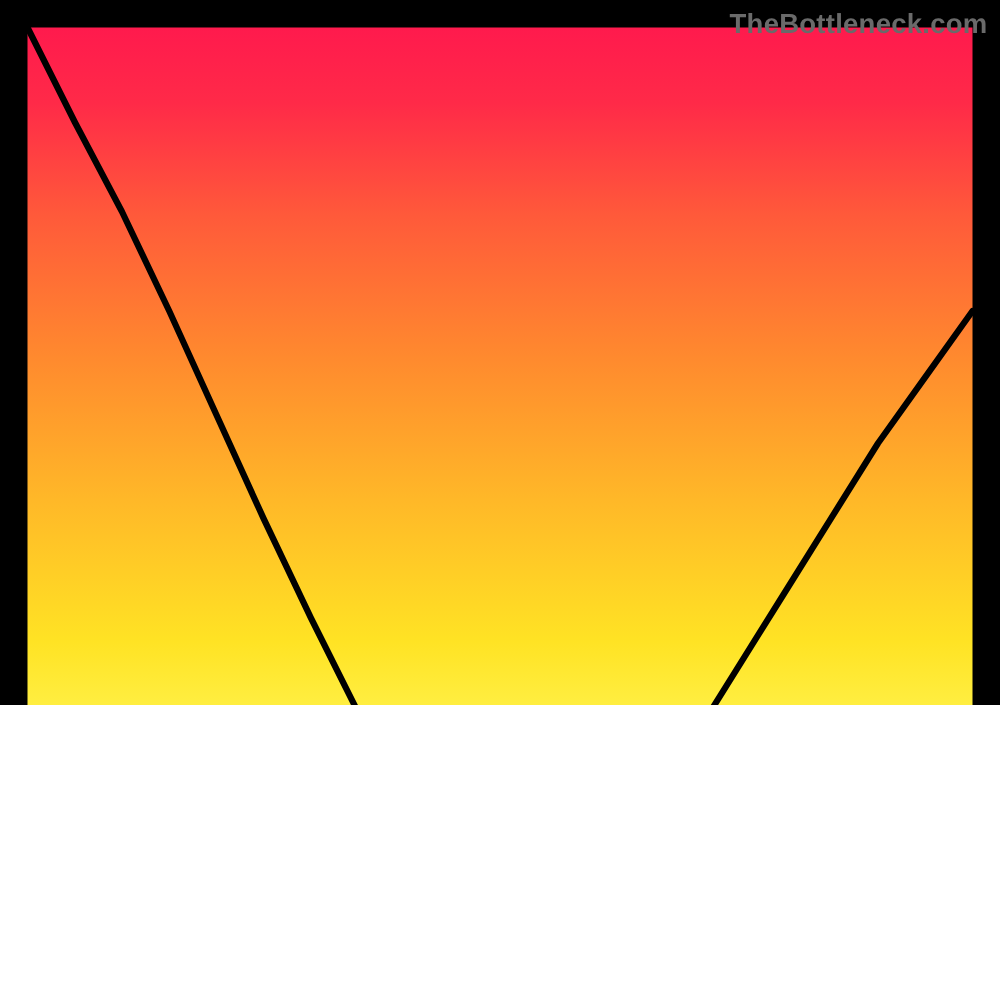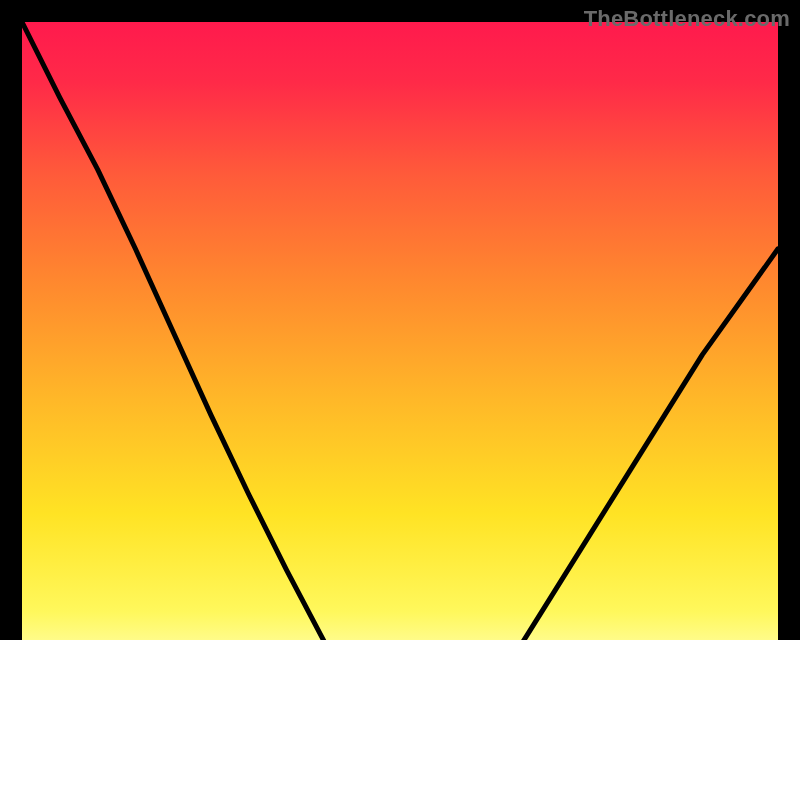--- a/index.html
+++ b/index.html
@@ -4,21 +4,21 @@
 <style>
   body {
     margin: 0;
     padding: 0;
     background: #fff;
     font-family: Arial, Helvetica, sans-serif;
   }
   .wrap {
     position: relative;
     width: 800px;
-    height: 640px;
+    height: 564px;
   }
   .watermark {
     position: absolute;
     top: 6px;
     right: 10px;
     font-size: 22px;
     font-weight: 700;
     color: #6a6a6a;
     z-index: 20;
     letter-spacing: 0.2px;

